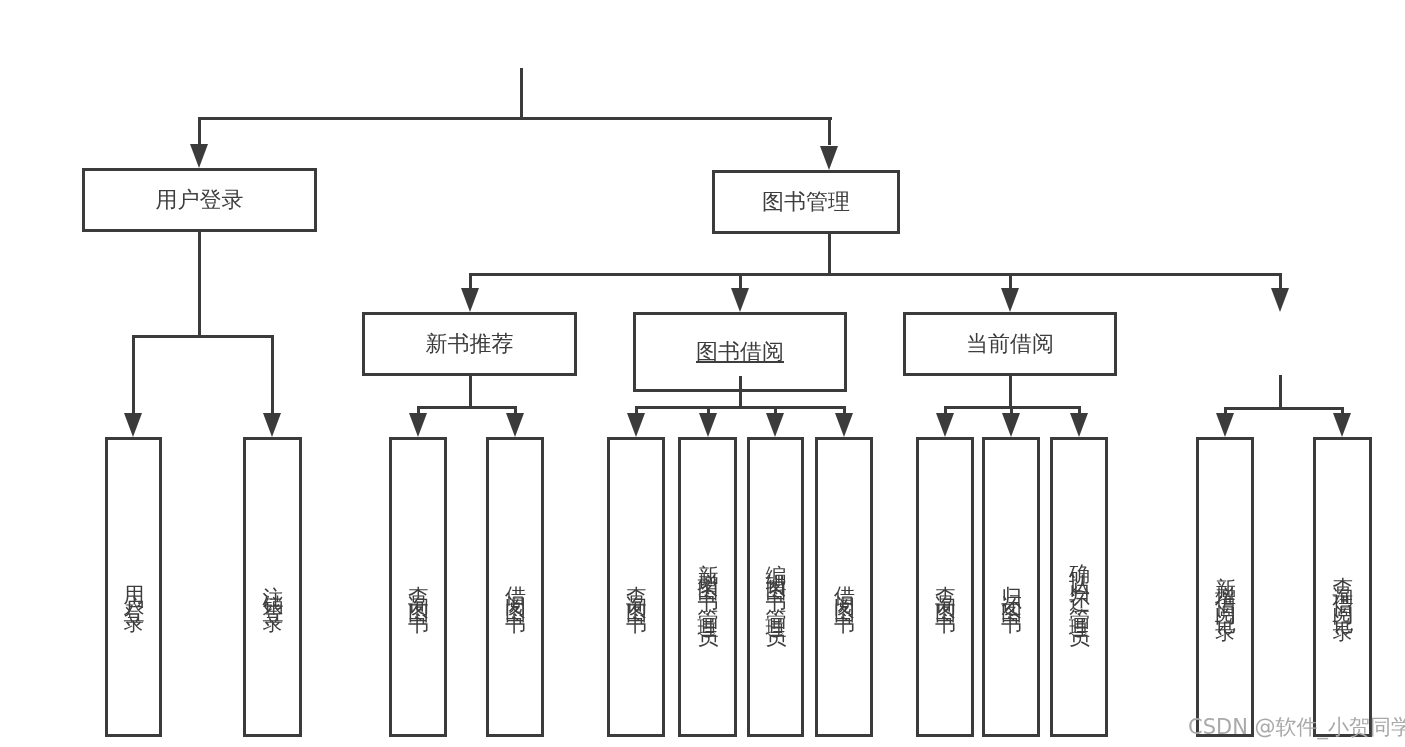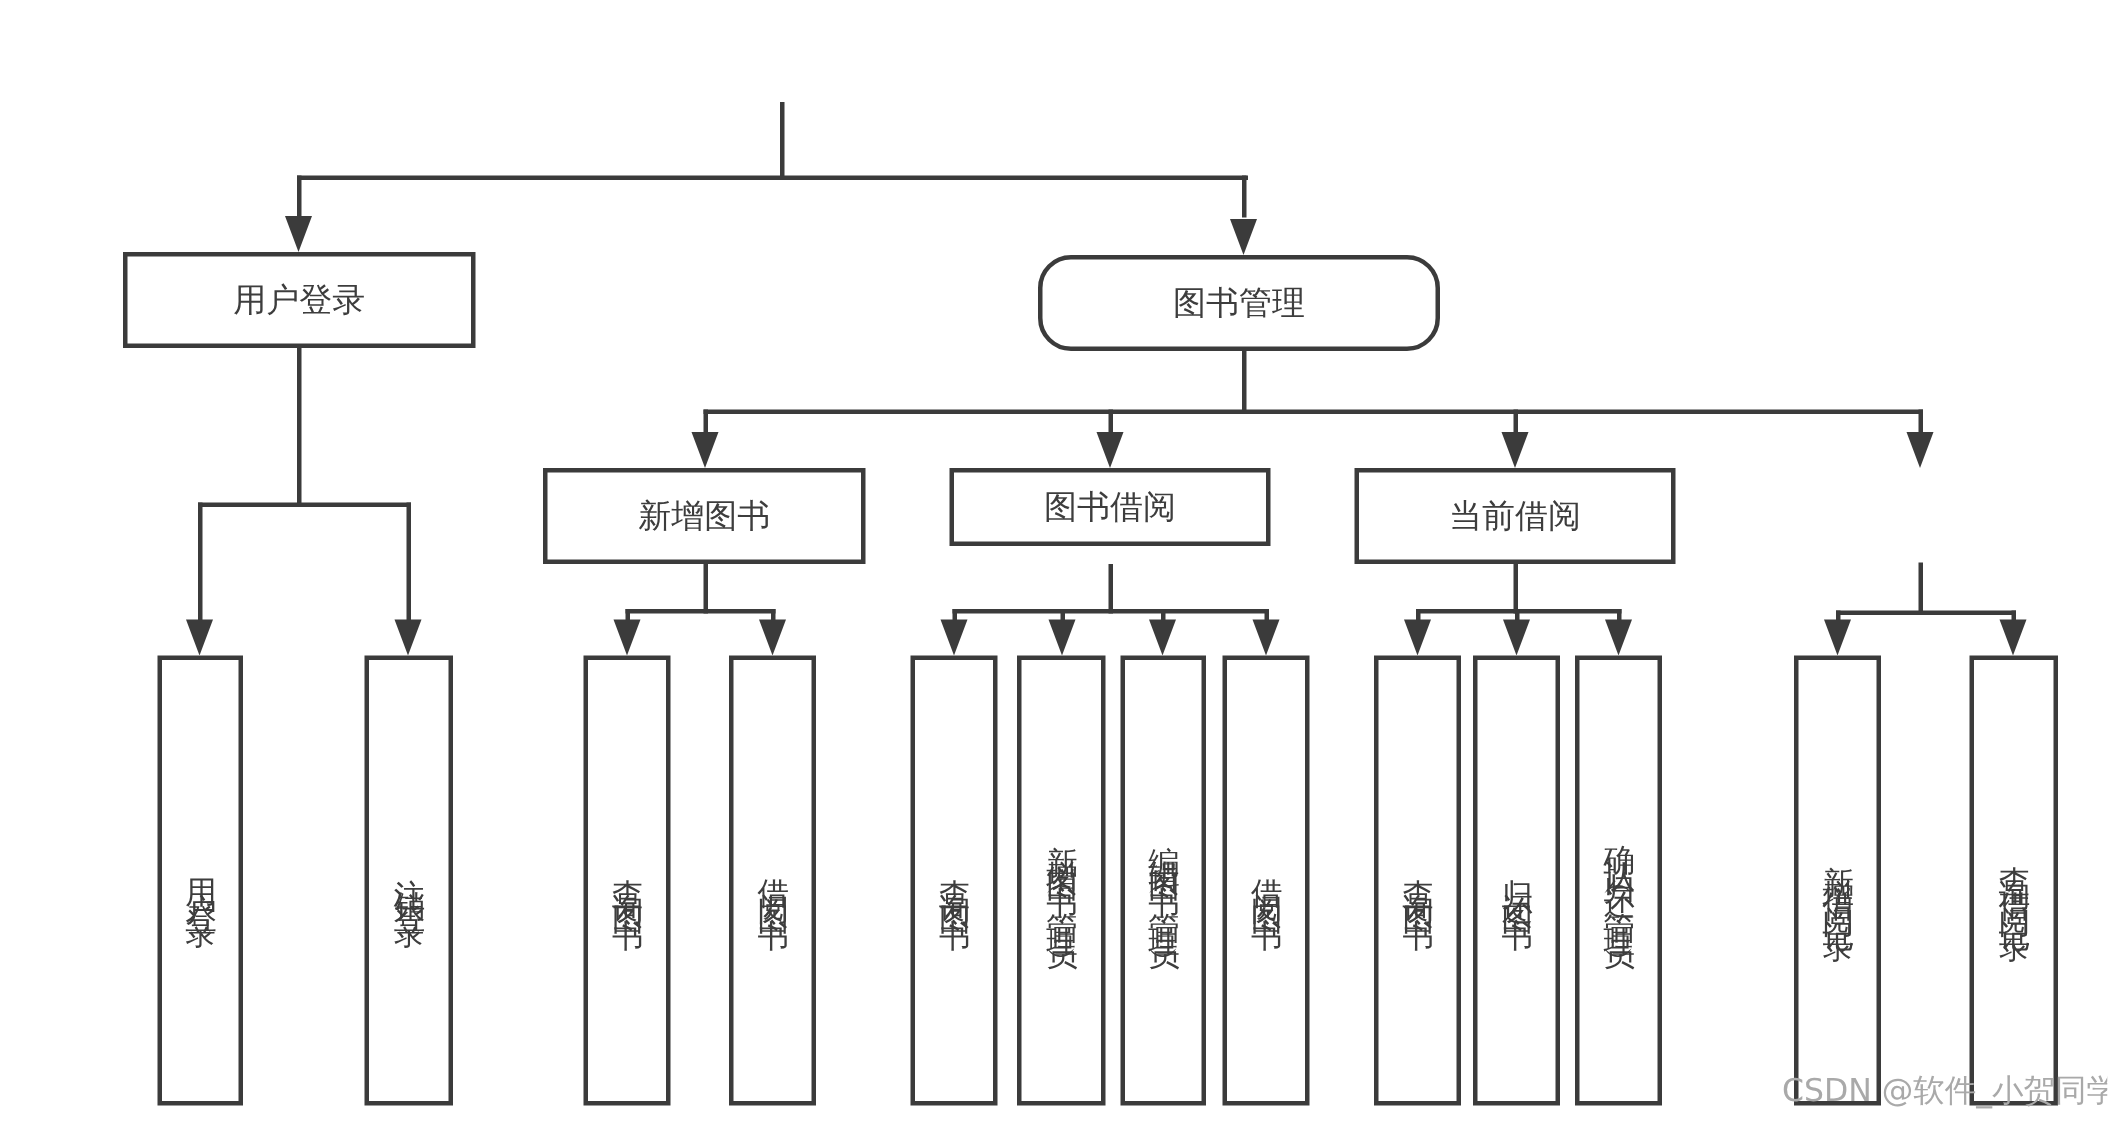--- a/index.html
+++ b/index.html
@@ -58,21 +58,21 @@
   <div class="vline" style="left:520px; top:68px; height:52px;"></div>
   <div class="hline" style="left:198px; top:117px; width:634px;"></div>
   <div class="vline" style="left:198px; top:117px; height:28px;"></div>
   <div class="tri" style="left:190px; top:144px;"></div>
   <div class="vline" style="left:828px; top:117px; height:28px;"></div>
   <div class="tri" style="left:820px; top:146px;"></div>
 
   <div class="box" style="left:82px; top:168px; width:235px; height:64px;">
     <span>用户登录</span>
   </div>
-  <div class="box" style="left:692px; top:170px; width:268px; height:64px;border-radius:22px;">
+  <div class="box" style="left:712px; top:170px; width:188px; height:64px;">
     <span>图书管理</span>
   </div>
 
   <div class="vline" style="left:198px; top:232px; height:106px;"></div>
   <div class="hline" style="left:132px; top:335px; width:142px;"></div>
   <div class="vline" style="left:132px; top:335px; height:80px;"></div>
   <div class="tri" style="left:124px; top:413px;"></div>
   <div class="vline" style="left:271px; top:335px; height:80px;"></div>
   <div class="tri" style="left:263px; top:413px;"></div>
 
@@ -81,23 +81,23 @@
   <div class="vline" style="left:469px; top:273px; height:18px;"></div>
   <div class="tri" style="left:461px; top:288px;"></div>
   <div class="vline" style="left:739px; top:273px; height:18px;"></div>
   <div class="tri" style="left:731px; top:288px;"></div>
   <div class="vline" style="left:1009px; top:273px; height:18px;"></div>
   <div class="tri" style="left:1001px; top:288px;"></div>
   <div class="vline" style="left:1279px; top:273px; height:18px;"></div>
   <div class="tri" style="left:1271px; top:288px;"></div>
 
   <div class="box" style="left:362px; top:312px; width:215px; height:64px;">
-    <span>新增图书</span>
+    <span>新书推荐</span>
   </div>
-  <div class="box" style="left:633px; top:312px; width:214px; height:52px;">
+  <div class="box" style="left:633px; top:312px; width:214px; height:80px;text-decoration:underline;">
     <span>图书借阅</span>
   </div>
   <div class="box" style="left:903px; top:312px; width:214px; height:64px;">
     <span>当前借阅</span>
   </div>
 
   <div class="vline" style="left:469px; top:376px; height:33px;"></div>
   <div class="hline" style="left:417px; top:406px; width:100px;"></div>
   <div class="vline" style="left:417px; top:406px; height:10px;"></div>
   <div class="tri" style="left:409px; top:413px;"></div>

